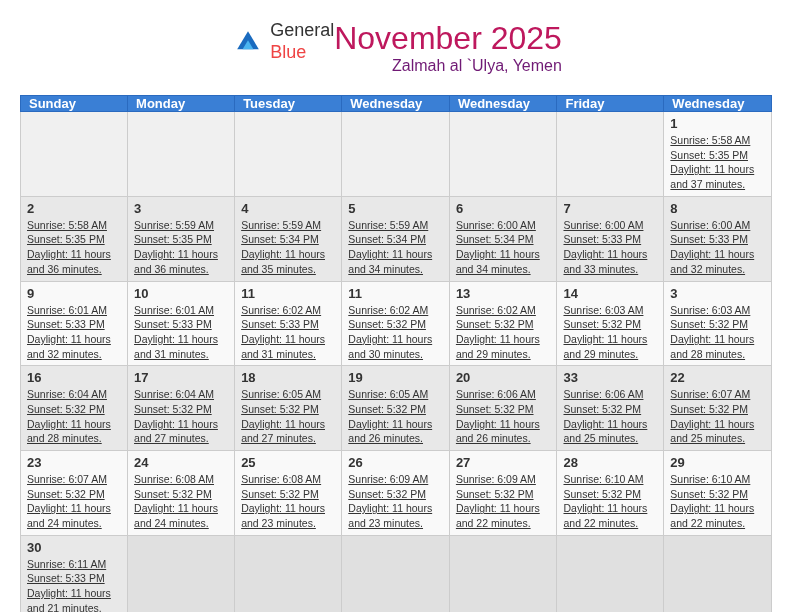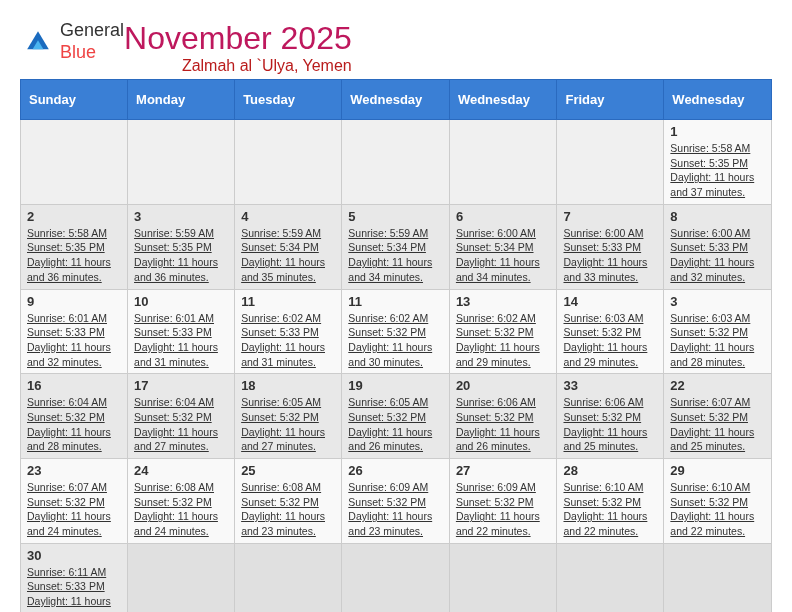--- a/index.html
+++ b/index.html
@@ -5,23 +5,23 @@
     * { box-sizing: border-box; margin: 0; padding: 0; }
     body {
       font-family: Arial, sans-serif;
       background: #fff;
       width: 792px;
       min-height: 612px;
       padding: 20px;
     }
     .header {
       display: flex;
-      justify-content: flex-start;
+      justify-content: center;
       align-items: flex-start;
-      margin-bottom: 4px;
+      margin-bottom: 20px;
     }
     .logo {
       display: flex;
       align-items: center;
       gap: 4px;
     }
     .logo-text {
       font-size: 18px;
       font-weight: normal;
       line-height: 1.2;
@@ -35,32 +35,32 @@
     .title-block {
       text-align: right;
     }
     .month-title {
       font-size: 32px;
       color: #be185d;
       font-weight: normal;
     }
     .location {
       font-size: 16px;
-      color: #b91c1c;
+      color: #701a75;
     }
     .calendar {
       width: 100%;
       border-collapse: collapse;
       border: 1px solid #ccc;
     }
     .calendar th {
       background-color: #3a7fd5;
       color: #fff;
       text-align: left;
-      padding: 12px 8px;
+      padding: 0 8px;
       font-size: 13px;
       font-weight: bold;
       border: 1px solid #2a6abf;
     }
     .calendar td {
       border: 1px solid #ccc;
       vertical-align: top;
       padding: 4px 6px;
       width: 108px;
       min-height: 80px;

